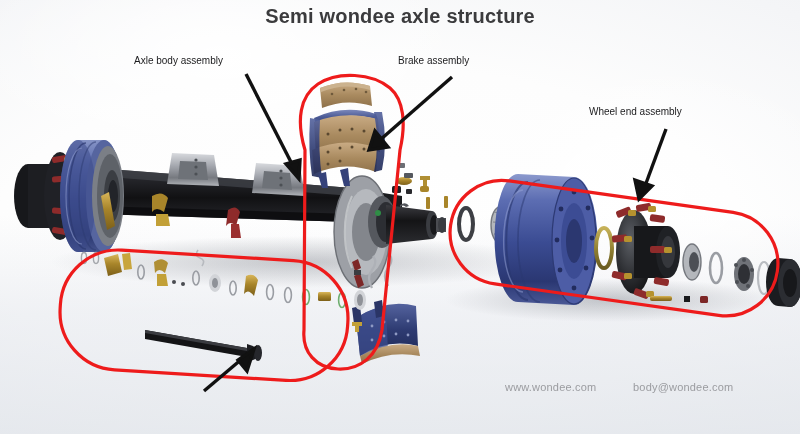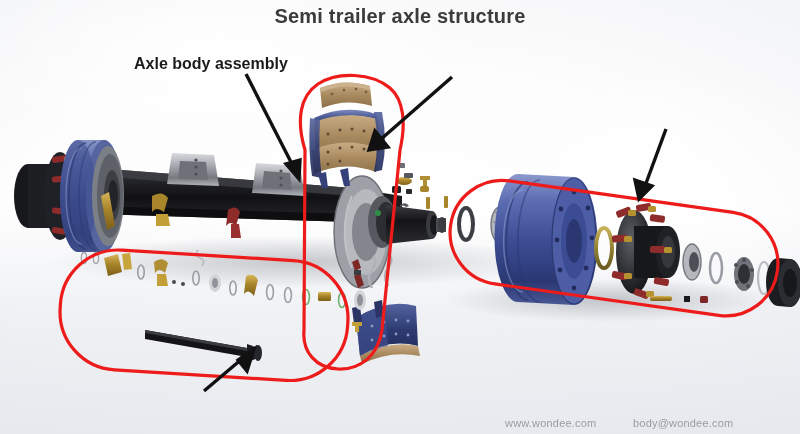--- a/index.html
+++ b/index.html
@@ -19,28 +19,28 @@
   .glowtop{position:absolute;left:-40px;top:-60px;width:520px;height:230px;
     background:radial-gradient(ellipse at center,rgba(255,255,255,.95) 0%,rgba(255,255,255,0) 70%);}
   .glowright{position:absolute;right:-60px;top:60px;width:420px;height:260px;
     background:radial-gradient(ellipse at center,rgba(255,255,255,.9) 0%,rgba(255,255,255,0) 70%);}
 
   
   .title{position:absolute;left:0;top:5px;width:800px;text-align:center;
     font-size:20px;font-weight:bold;color:#3b3b3d;letter-spacing:.2px;}
 
   
-  .label{position:absolute;font-size:16px;font-weight:bold;color:#1b1b1d;white-space:nowrap;}
+  .label{position:absolute;font-size:10px;font-weight:normal;color:#1b1b1d;white-space:nowrap;}
   .lbl-axle{left:134px;top:55px;}
   .lbl-brake{left:398px;top:55px;}
   .lbl-wheel{left:589px;top:106px;}
   .lbl-cam{left:136px;top:394px;}
 
   
-  .footer{position:absolute;top:381px;font-size:11px;color:#9b9ca0;letter-spacing:.2px;margin-top:36px;}
+  .footer{position:absolute;top:381px;font-size:11px;color:#9b9ca0;letter-spacing:.2px;}
   .f-web{left:505px;}
   .f-mail{left:633px;}
 
   svg.layer{position:absolute;left:0;top:0;width:800px;height:434px;overflow:visible;}
   svg.layer.nohit{pointer-events:none;}
 </style>
 </head>
 <body>
 
 <div id="stage">
@@ -460,20 +460,22 @@
         <polygon points="639,199 635,180 652,186"></polygon>
       </g>
 
       <g>
         <line x1="204" y1="391" x2="243" y2="358"></line>
         <polygon points="254,349 238,360 247,371"></polygon>
       </g>
     </g>
   </svg>
 
-  <div class="title">Semi trailer axle structure</div>
+  <div class="title">Semi wondee axle structure</div>
 
   <div class="label lbl-axle">Axle body assembly</div>
+  <div class="label lbl-brake">Brake assembly</div>
+  <div class="label lbl-wheel">Wheel end assembly</div>
 
   <div class="footer f-web">www.wondee.com</div>
   <div class="footer f-mail">body@wondee.com</div>
 
 </div>
 
 </body></html>

